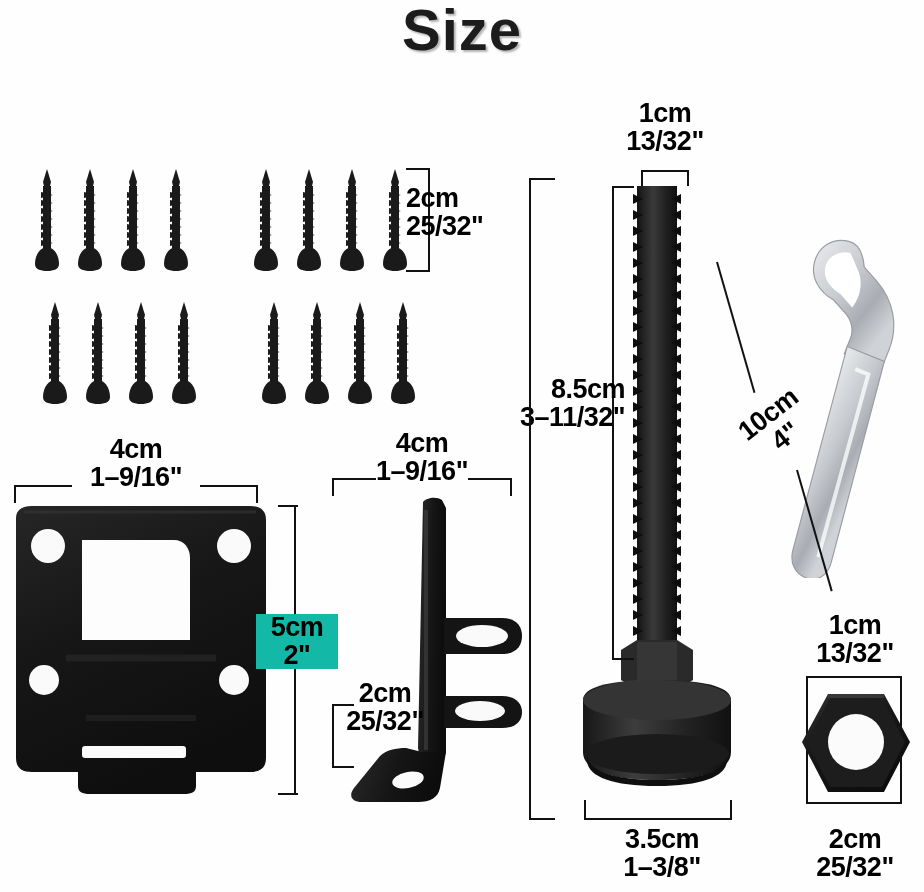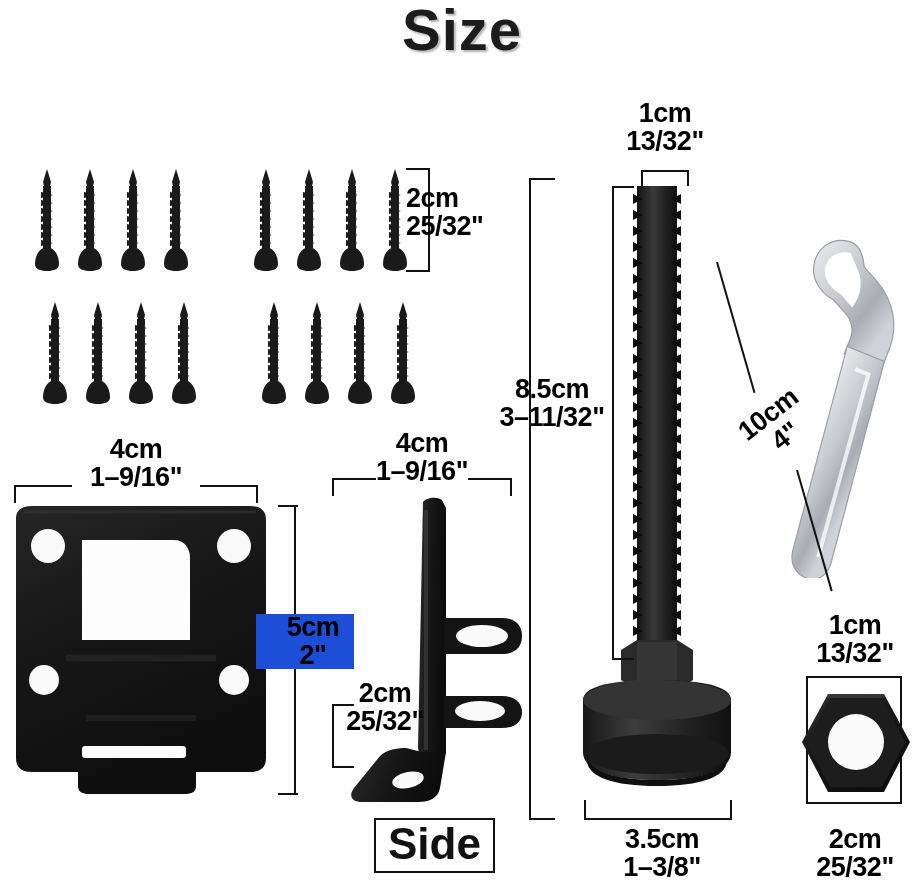--- a/index.html
+++ b/index.html
@@ -266,21 +266,21 @@
       <ellipse cx="92" cy="520" rx="74" ry="20" fill="#343434"></ellipse>
       <ellipse cx="92" cy="574" rx="72" ry="20" fill="#1b1b1b"></ellipse>
       <path d="M22 574 C22 590 46 600 92 600 C138 600 162 590 162 574 L162 580
                C162 596 138 606 92 606 C46 606 22 596 22 580 Z" fill="#0f0f0f"></path>
     </svg>
   </div>
 
   <div class="abs ln vline" style="left:612px;top:186px;height:474px;"></div>
   <div class="abs ln hline" style="left:612px;top:186px;width:22px;"></div>
   <div class="abs ln hline" style="left:612px;top:658px;width:22px;"></div>
-  <div class="abs dim" style="left:496px;top:376px;width:112px;text-align:center;">
+  <div class="abs dim" style="left:513px;top:376px;width:112px;text-align:right;">
     <span>8.5cm</span>
     <span class="l2">3–11/32"</span>
   </div>
 
   <div class="abs ln vline" style="left:529px;top:178px;height:642px;"></div>
   <div class="abs ln hline" style="left:529px;top:178px;width:26px;"></div>
   <div class="abs ln hline" style="left:529px;top:818px;width:26px;"></div>
 
   <div class="abs ln hline" style="left:584px;top:818px;width:148px;"></div>
   <div class="abs ln vline" style="left:584px;top:800px;height:20px;"></div>
@@ -356,21 +356,21 @@
 
       <path d="M18 12 L250 12" stroke="#3a3a3a" stroke-width="3" opacity=".5"></path>
       <path d="M60 158 L210 158" stroke="#2d2d2d" stroke-width="7" opacity=".55"></path>
       <path d="M80 218 L190 218" stroke="#2a2a2a" stroke-width="6" opacity=".5"></path>
     </svg>
   </div>
 
   <div class="abs ln vline" style="left:294px;top:505px;height:290px;"></div>
   <div class="abs ln hline" style="left:278px;top:505px;width:20px;"></div>
   <div class="abs ln hline" style="left:278px;top:793px;width:20px;"></div>
-  <div class="abs dim" style="left:256px;top:614px;width:82px;background:#1d4ed8;padding-left:16px;">
+  <div class="abs dim" style="left:256px;top:614px;width:82px;background:#14b8a6;">
     <span>5cm</span>
     <span class="l2">2"</span>
   </div>
 
 
   <div class="abs ln hline" style="left:332px;top:478px;width:44px;"></div>
   <div class="abs ln hline" style="left:468px;top:478px;width:44px;"></div>
   <div class="abs ln vline" style="left:332px;top:478px;height:18px;"></div>
   <div class="abs ln vline" style="left:510px;top:478px;height:18px;"></div>
   <div class="abs dim" style="left:342px;top:430px;width:160px;">
@@ -407,21 +407,20 @@
   </div>
 
   <div class="abs ln vline" style="left:332px;top:704px;height:64px;"></div>
   <div class="abs ln hline" style="left:332px;top:704px;width:22px;"></div>
   <div class="abs ln hline" style="left:332px;top:766px;width:22px;"></div>
   <div class="abs dim" style="left:330px;top:680px;width:110px;">
     <span>2cm</span>
     <span class="l2">25/32"</span>
   </div>
 
-  <div class="abs capbox" style="left:374px;top:818px;">Side</div>
 
   <div class="abs dim" style="left:790px;top:612px;width:130px;">
     <span>1cm</span>
     <span class="l2">13/32"</span>
   </div>
 
   <div class="abs ln vline" style="left:806px;top:676px;height:126px;"></div>
   <div class="abs ln hline" style="left:806px;top:676px;width:96px;"></div>
   <div class="abs ln vline" style="left:900px;top:676px;height:126px;"></div>
 

